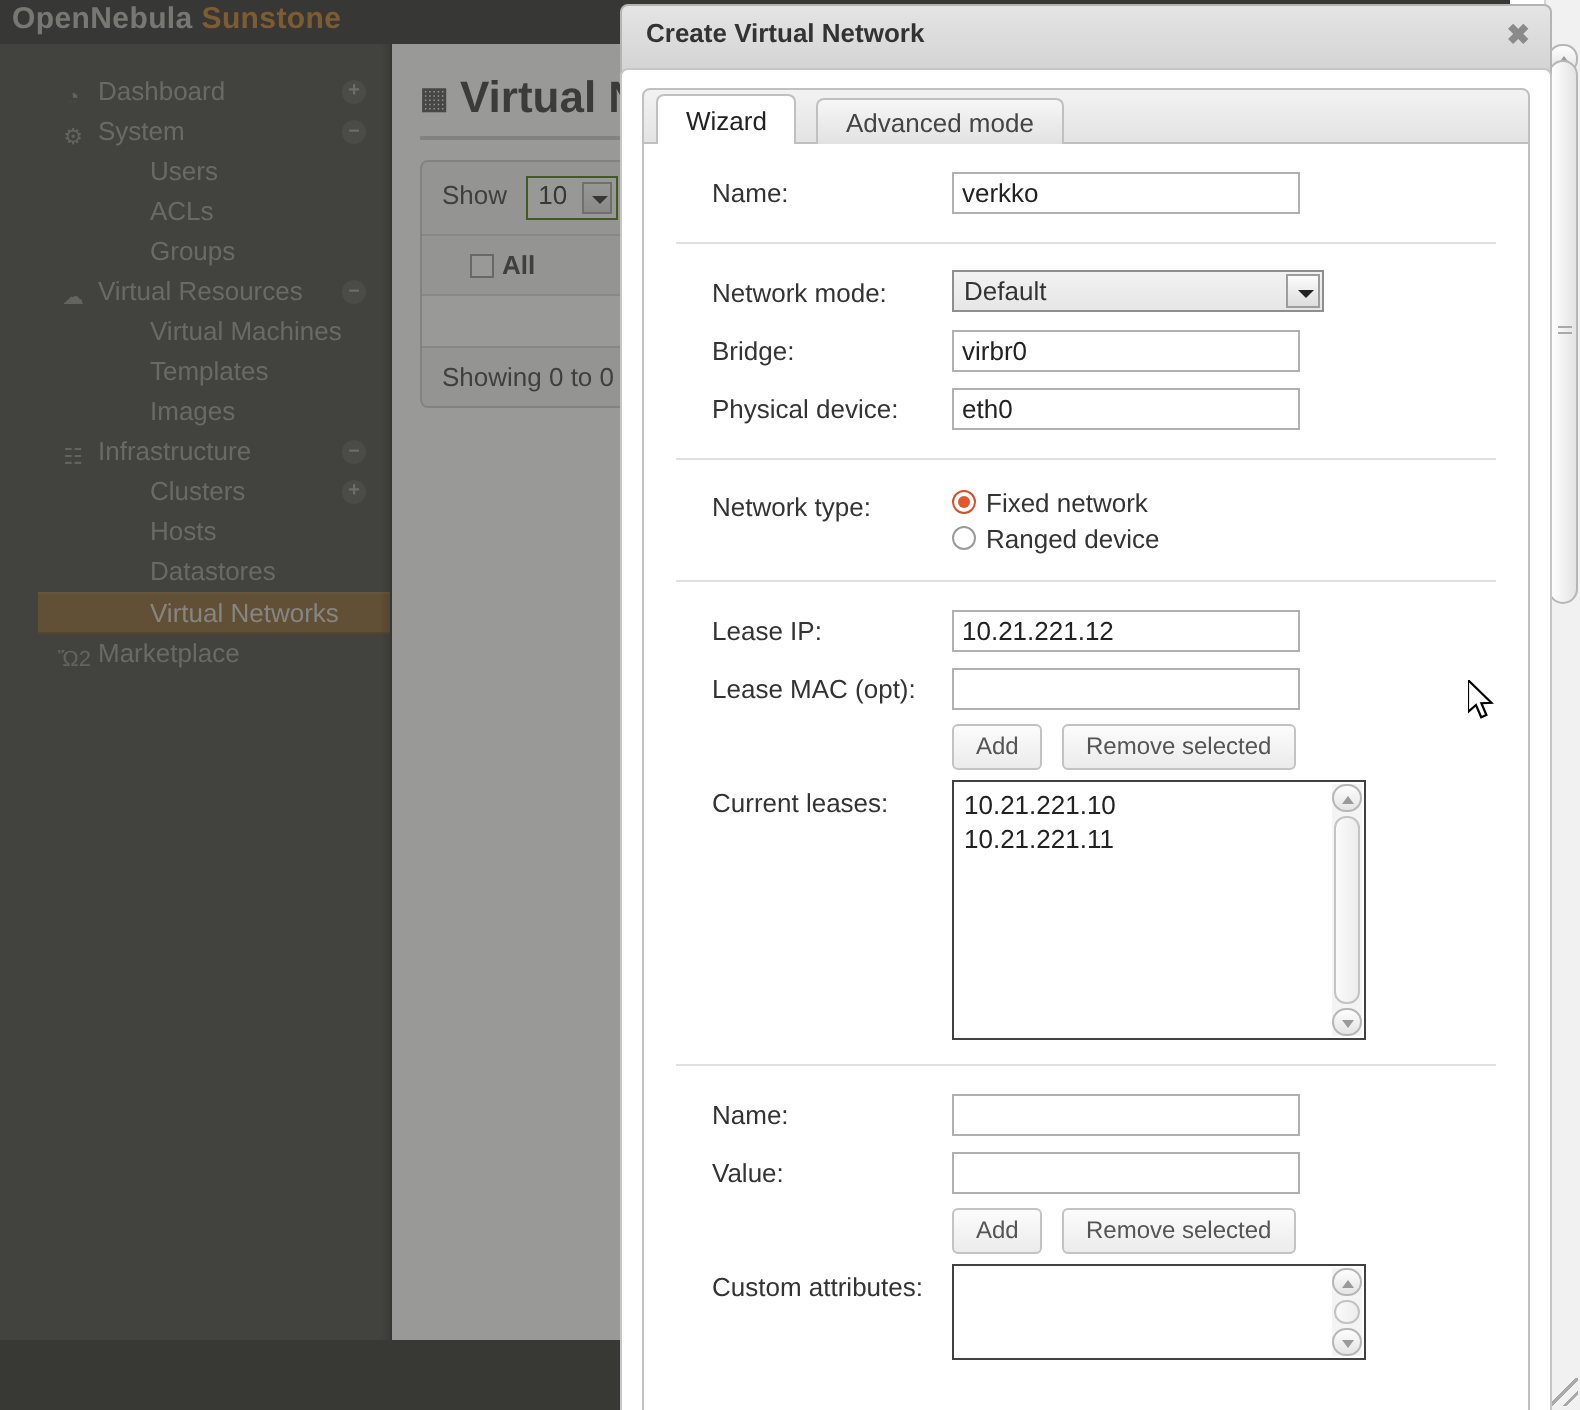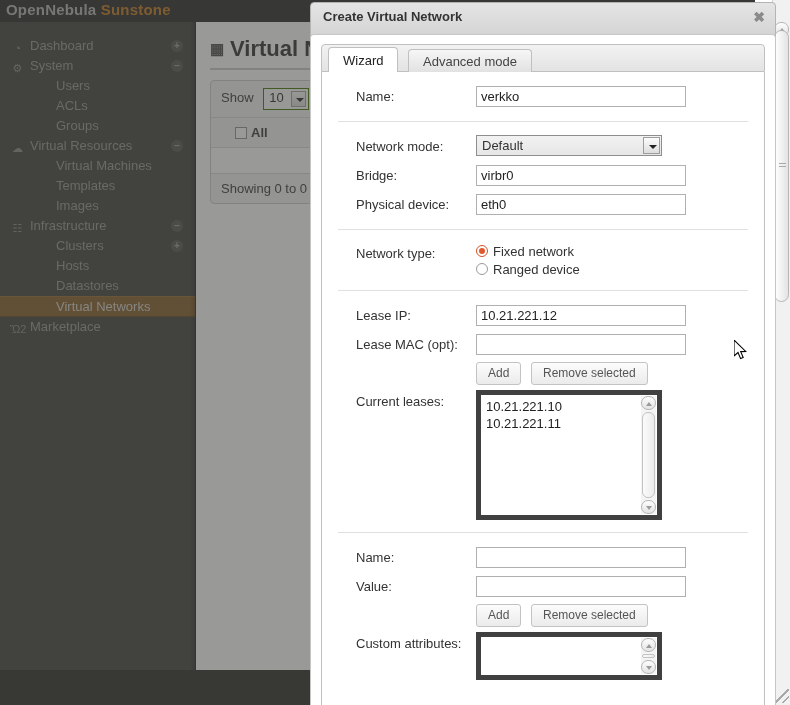--- a/index.html
+++ b/index.html
@@ -45,20 +45,21 @@
     background: linear-gradient(to right, rgba(0,0,0,0.0), rgba(0,0,0,0.22));
   }
   .nav-item {
     position: relative;
     height: 20px;
     line-height: 20px;
     color: #9b9b95;
     font-size: 13px;
     padding-left: 10px;
     white-space: nowrap;
+    margin-left: 19px;
   }
   .nav-item.top { padding-left: 10px; }
   .nav-item.sub { padding-left: 56px; color: #9b9b95; }
   .nav-item.active {
     background: #8a6532;
     color: #d6d6d0;
     border-top: 1px solid #9c7339;
     border-bottom: 1px solid #6f5028;
     height: 21px; line-height: 19px;
   }
@@ -313,21 +314,21 @@
   .flabel {
     width: 138px;
     flex: 0 0 138px;
     font-size: 13px;
     color: #333;
     padding-left: 18px;
   }
   .flabel.top { align-self: flex-start; padding-top: 4px; }
   .fctl { flex: 1 1 auto; }
   input[type="text"] {
-    width: 210px;
+    width: 174px;
     height: 21px;
     border: 1px solid #b0b0b0;
     background: #fff;
     font-family: "Liberation Sans", sans-serif;
     font-size: 13px;
     padding: 1px 4px;
     color: #222;
     outline: none;
   }
   .selwrap {
@@ -382,22 +383,22 @@
     color: #555;
     border: 1px solid #c3c3c3;
     border-radius: 3px;
     background: linear-gradient(#fcfcfc,#ebebeb);
     margin-right: 6px;
     white-space: nowrap;
     cursor: pointer;
   }
   .listbox {
     position: relative;
-    width: 186px;
-    border: 5px solid #404040;
+    width: 207px;
+    border: 1px solid #404040;
     background: #fff;
     padding: 3px 0 3px 4px;
     overflow: hidden;
   }
   .listbox.leases { height: 130px; }
   .listbox.custom { height: 48px; }
   .listbox .opt {
     font-size: 13px;
     color: #222;
     line-height: 17px;

